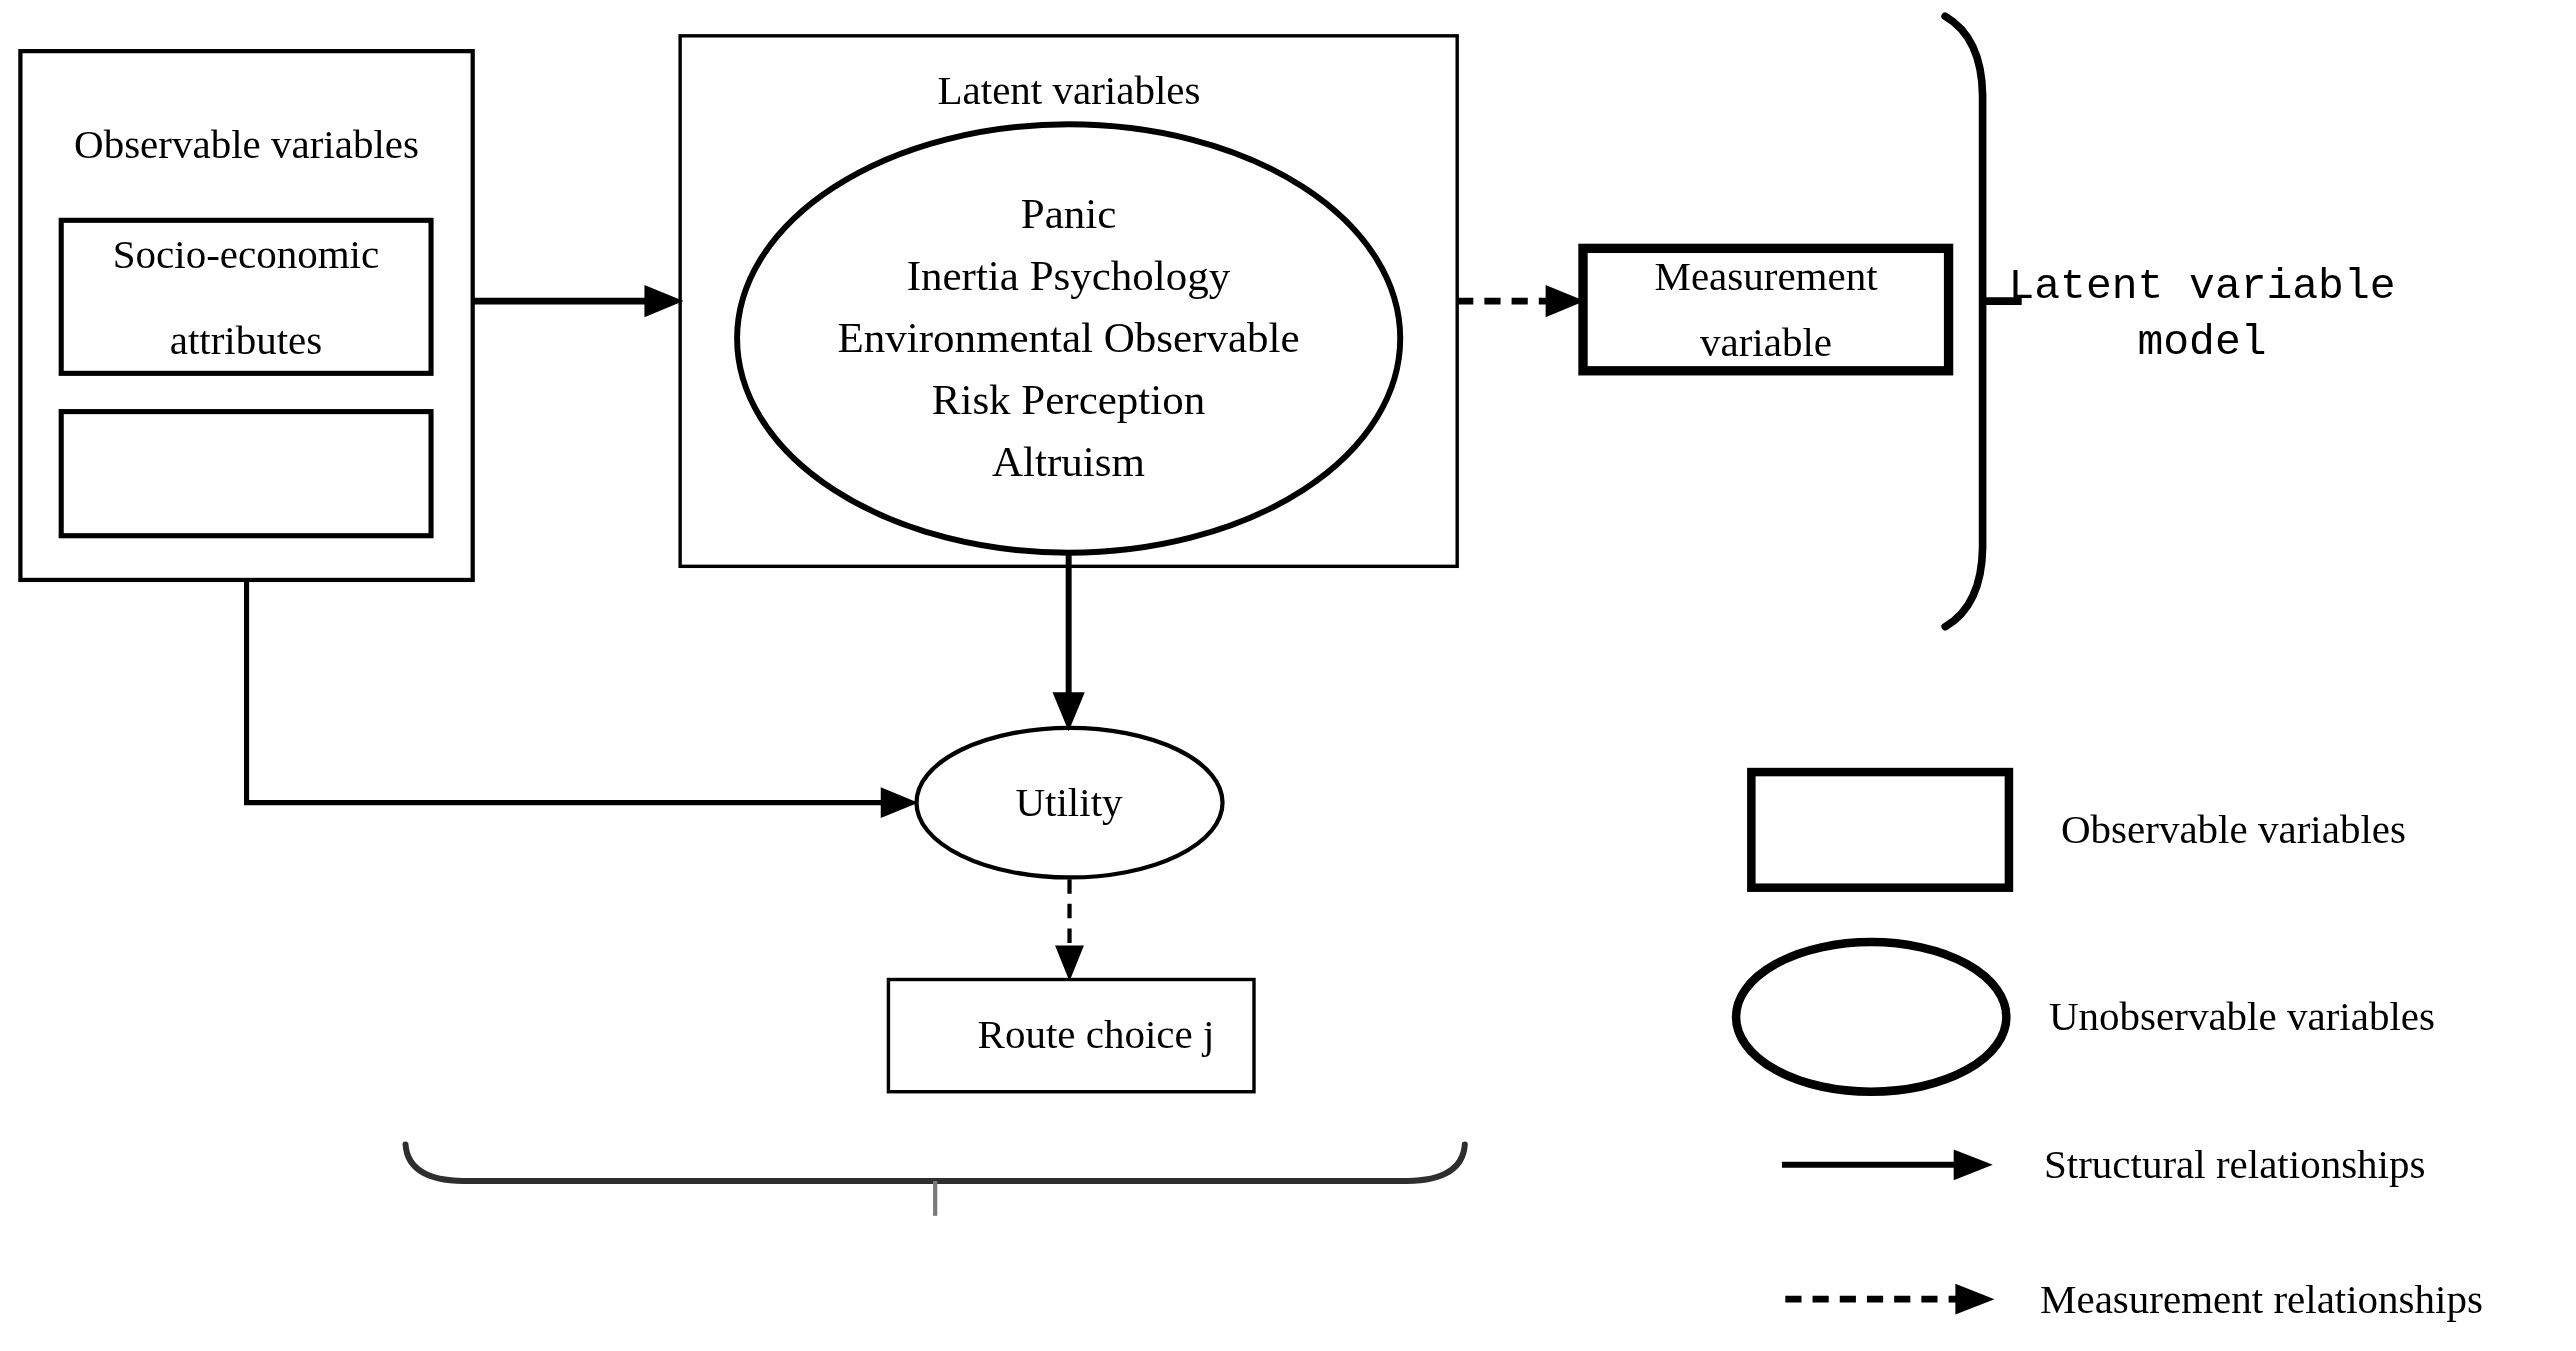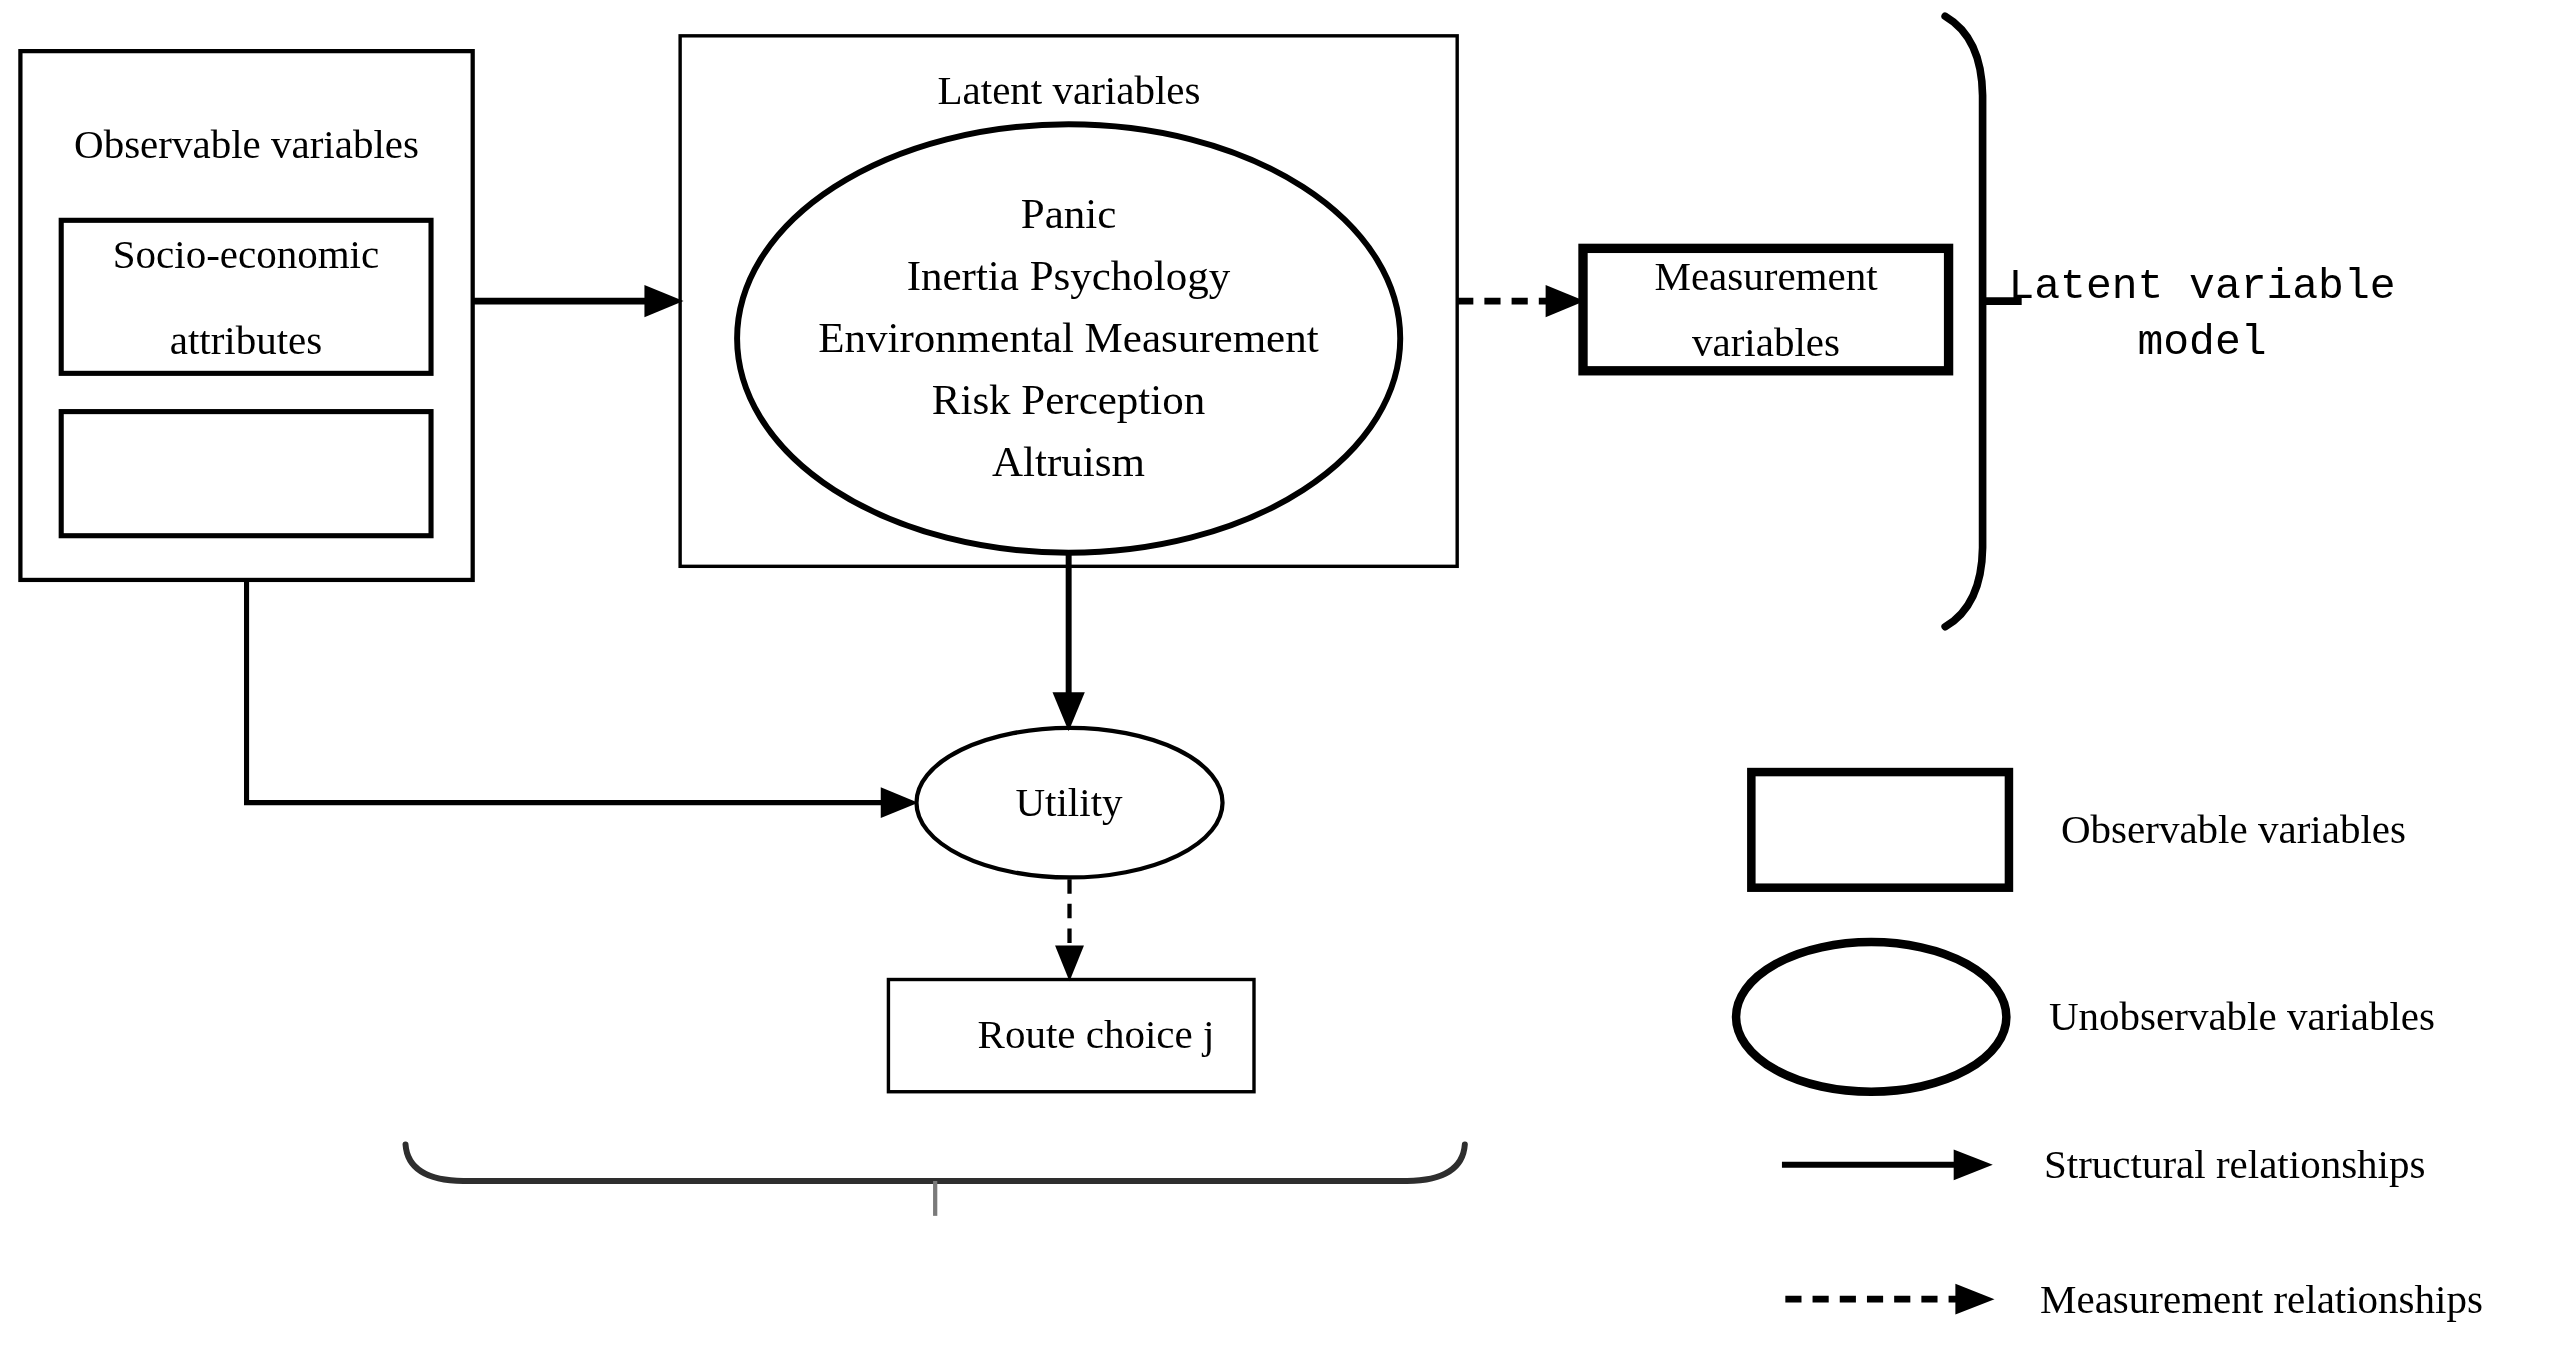--- a/index.html
+++ b/index.html
@@ -109,28 +109,28 @@
     <span>Socio-economic</span>
     <span>attributes</span>
   </div>
 
 
   <div class="label" style="left:689px; top:65px; width:760px; height:51px;">Latent variables</div>
 
   <div class="label lines latent-items" style="left:737px; top:124px; width:663px; height:428px;">
     <span>Panic</span>
     <span>Inertia Psychology</span>
-    <span>Environmental Measurement</span>
+    <span>Environmental Observable</span>
     <span>Risk Perception</span>
     <span>Altruism</span>
   </div>
 
   <div class="label lines meas-lines" style="left:1583px; top:248px; width:366px; height:122px;">
     <span>Measurement</span>
-    <span>variables</span>
+    <span>variable</span>
   </div>
 
   <div class="label lines lvm-lines" style="left:2032px; top:255px; width:340px; height:119px;font-family:Liberation Mono, monospace;">
     <span>Latent variable</span>
     <span>model</span>
   </div>
 
   <div class="label" style="left:916px; top:728px; width:306px; height:150px;">Utility</div>
 
   <div class="label" style="left:888px; top:979px; width:416px; height:112px;">Route choice j</div>

